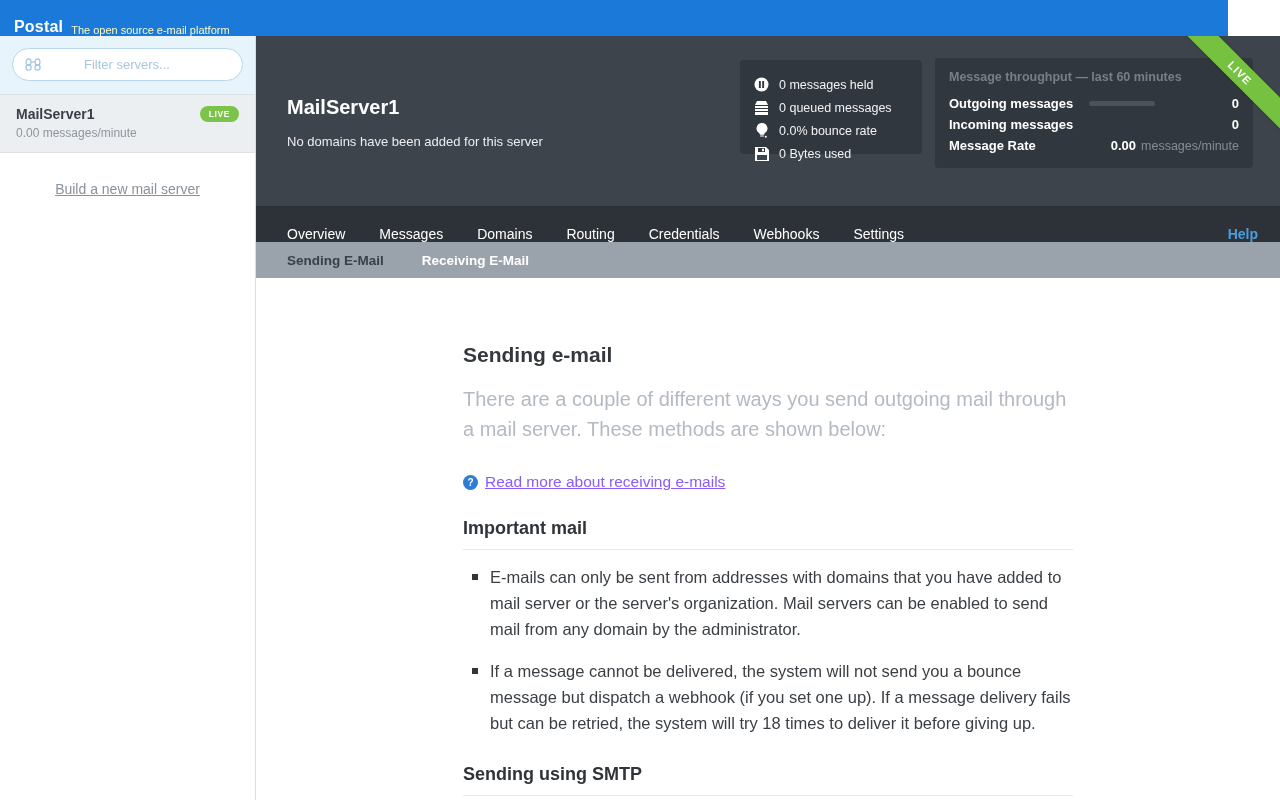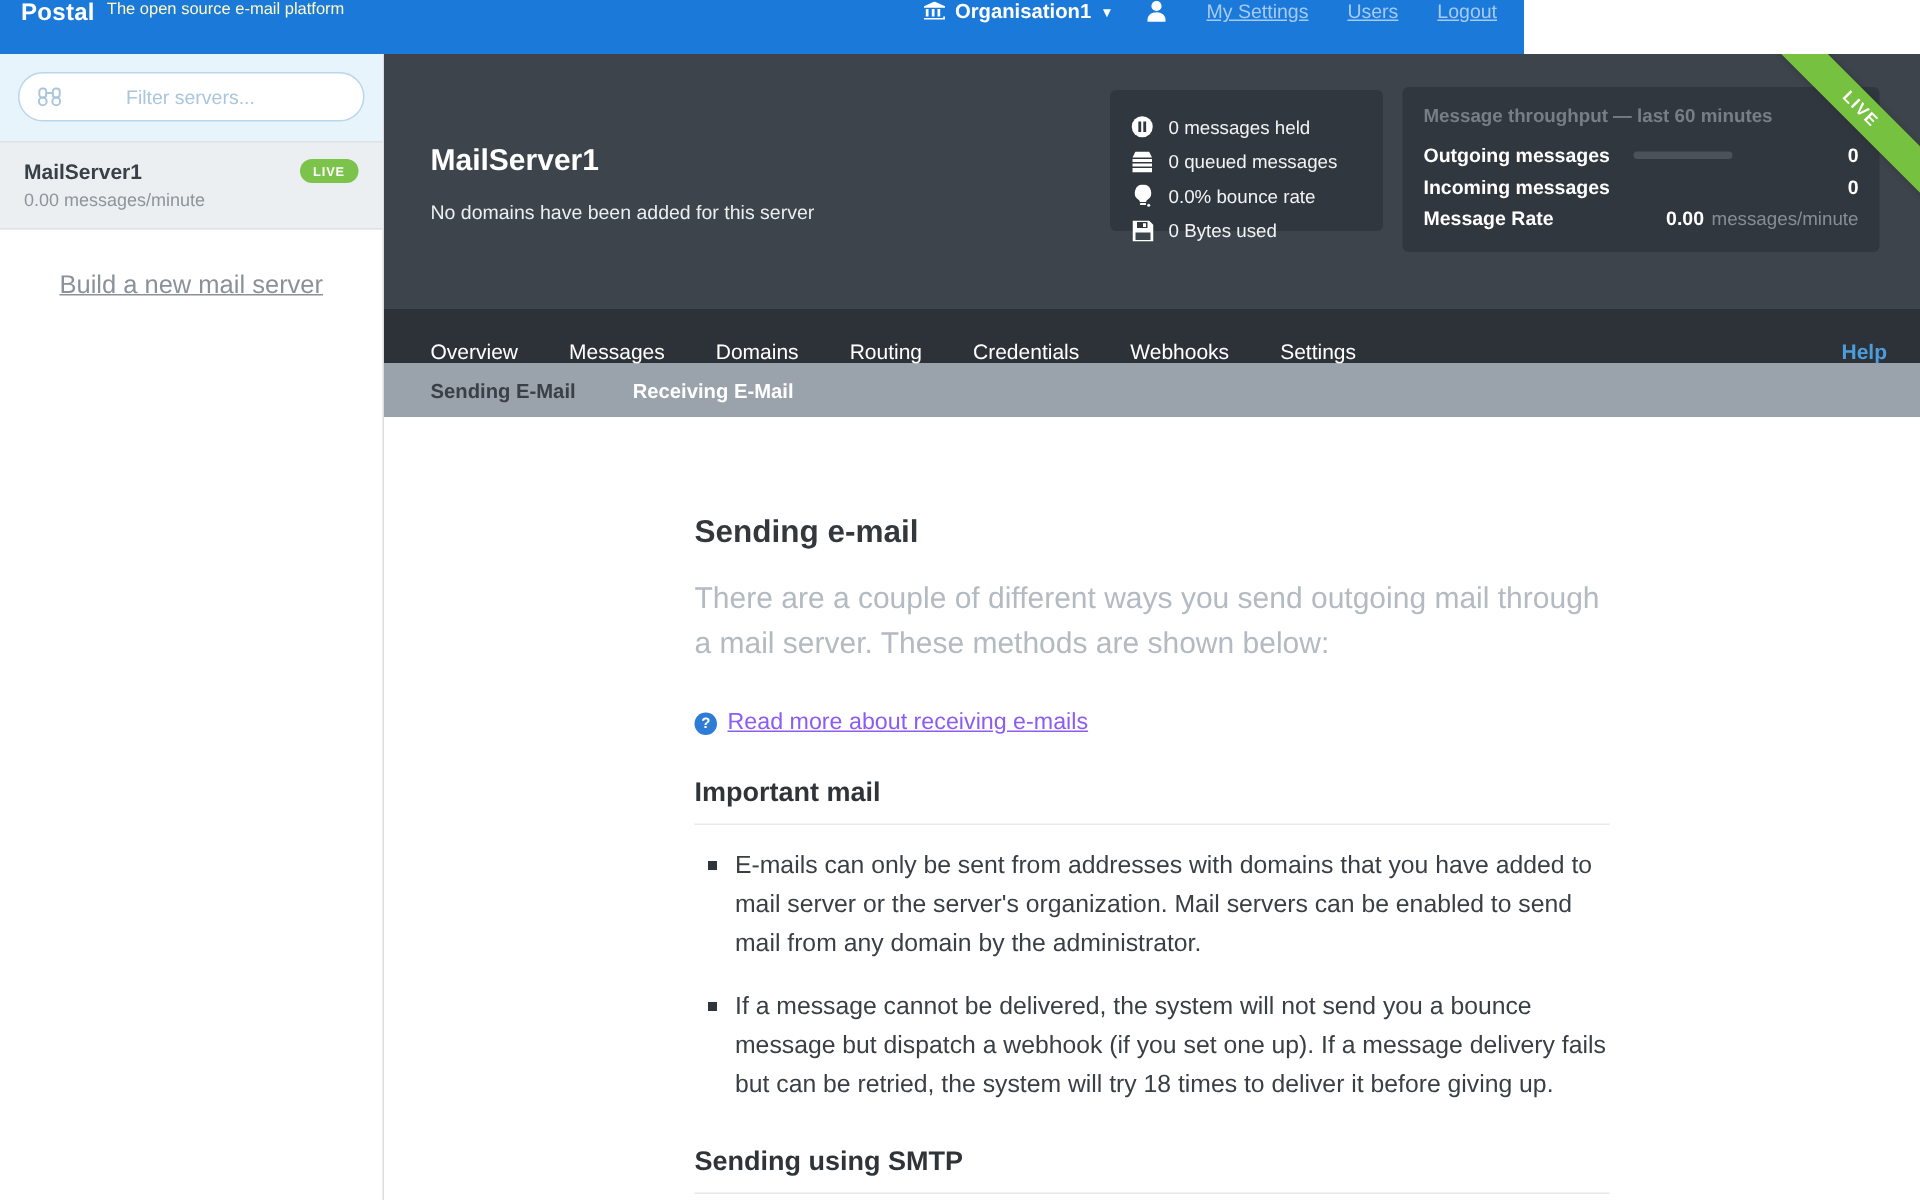--- a/index.html
+++ b/index.html
@@ -5,24 +5,24 @@
   * { margin: 0; padding: 0; box-sizing: border-box; }
   html, body { width: 1280px; height: 800px; overflow: hidden; }
   body {
     font-family: "Liberation Sans", sans-serif;
     background: #ffffff;
     color: #3a4047;
   }
 
   
   .topbar {
-    position: absolute; left: 0; top: 0; width: 1016px; height: 36px;
+    position: absolute; left: 0; top: 0; width: 1228px; height: 36px;
     background: #1b79da;
-    display: flex; align-items: flex-start;
-    padding: 0 18px 0 14px;
+    display: flex; align-items: flex-end;
+    padding: 12px 18px 0 14px;
     z-index: 30;
   }
   .brand { color: #ffffff; font-weight: bold; font-size: 16px; letter-spacing: .2px; }
   .tagline { color: #fef9c3; font-size: 11px; margin-left: 8px; }
   .topbar-right { margin-left: auto; display: flex; align-items: center; gap: 0; }
   .org-switcher { display: flex; align-items: center; color: #fff; font-size: 13.5px; font-weight: bold; cursor: pointer; margin-right: 22px; }
   .org-switcher svg { margin-right: 7px; }
   .caret { font-size: 9px; margin-left: 6px; color: #ffffff; }
   .user-icon { margin-right: 26px; display: flex; align-items: center; cursor: pointer; }
   .top-link { color: #a6cbf3; font-size: 13px; text-decoration: underline; margin-left: 26px; cursor: pointer; }
@@ -52,21 +52,21 @@
     padding: 11px 16px 12px 16px; cursor: pointer;
   }
   .server-item-top { display: flex; align-items: center; justify-content: space-between; }
   .server-name { font-size: 14px; font-weight: bold; color: #3a4047; }
   .live-badge {
     background: #7cc34b; color: #ffffff; font-size: 8.5px; font-weight: bold;
     letter-spacing: .6px; border-radius: 9px; padding: 3px 9px;
   }
   .server-rate { font-size: 12px; color: #8d959c; margin-top: 4px; }
   .build-link-wrap { text-align: center; margin-top: 27px; }
-  .build-link { color: #8a9199; font-size: 17px; text-decoration: underline; cursor: pointer; }
+  .build-link { color: #8a9199; font-size: 14px; text-decoration: underline; cursor: pointer; }
 
   
   .main { position: absolute; left: 256px; top: 36px; width: 1024px; height: 764px; }
 
   .server-header {
     position: relative; height: 170px; background: #3d444c; overflow: hidden;
   }
   .server-title { color: #ffffff; font-size: 20px; font-weight: bold; position: absolute; left: 31px; top: 60px; }
   .server-subtitle { color: #eceef0; font-size: 13px; position: absolute; left: 31px; top: 98px; }
 
@@ -138,40 +138,20 @@
     content: ""; position: absolute; left: 9px; top: 10px;
     width: 6px; height: 6px; background: #2f3439;
   }
 </style>
 </head>
 <body>
 
 <div class="topbar">
   <span class="brand">Postal</span>
   <span class="tagline">The open source e-mail platform</span>
-  <div class="topbar-right">
-    <span class="org-switcher">
-      <span style="display:flex;">
-        <svg width="14" height="13" viewBox="0 0 14 13">
-            <path fill="#ffffff" d="M7 0L0 3.2v1h14v-1L7 0zM1.2 5v5h1.8V5H1.2zm4 0v5H7V5H5.2zm3.8 0v5h1.8V5H9zm3.6 0v5h.2v1H0v1h14v-2h-1.4V5h1.2z"></path>
-          </svg>
-      </span>
-      <span>Organisation1</span>
-      <span class="caret">▼</span>
-    </span>
-    <span class="user-icon">
-      <svg width="14" height="15" viewBox="0 0 14 15">
-          <circle cx="7" cy="4" r="3.4" fill="#ffffff"></circle>
-          <path fill="#ffffff" d="M7 8.2c-3.4 0-6 2-6 5v1.3h12V13.2c0-3-2.6-5-6-5z"></path>
-        </svg>
-    </span>
-    <a class="top-link" style="margin-left:0;">My Settings</a>
-    <a class="top-link">Users</a>
-    <a class="top-link">Logout</a>
-  </div>
 </div>
 
 <div class="sidebar">
   <div class="filter-wrap">
     <div class="filter-input">
       <svg width="16" height="14" viewBox="0 0 16 14">
         <g fill="none" stroke="#a9c6dc" stroke-width="1.3">
           <rect x="1.2" y="1" width="4.6" height="6" rx="2"></rect>
           <rect x="10.2" y="1" width="4.6" height="6" rx="2"></rect>
           <circle cx="3.5" cy="9.6" r="2.6"></circle>

